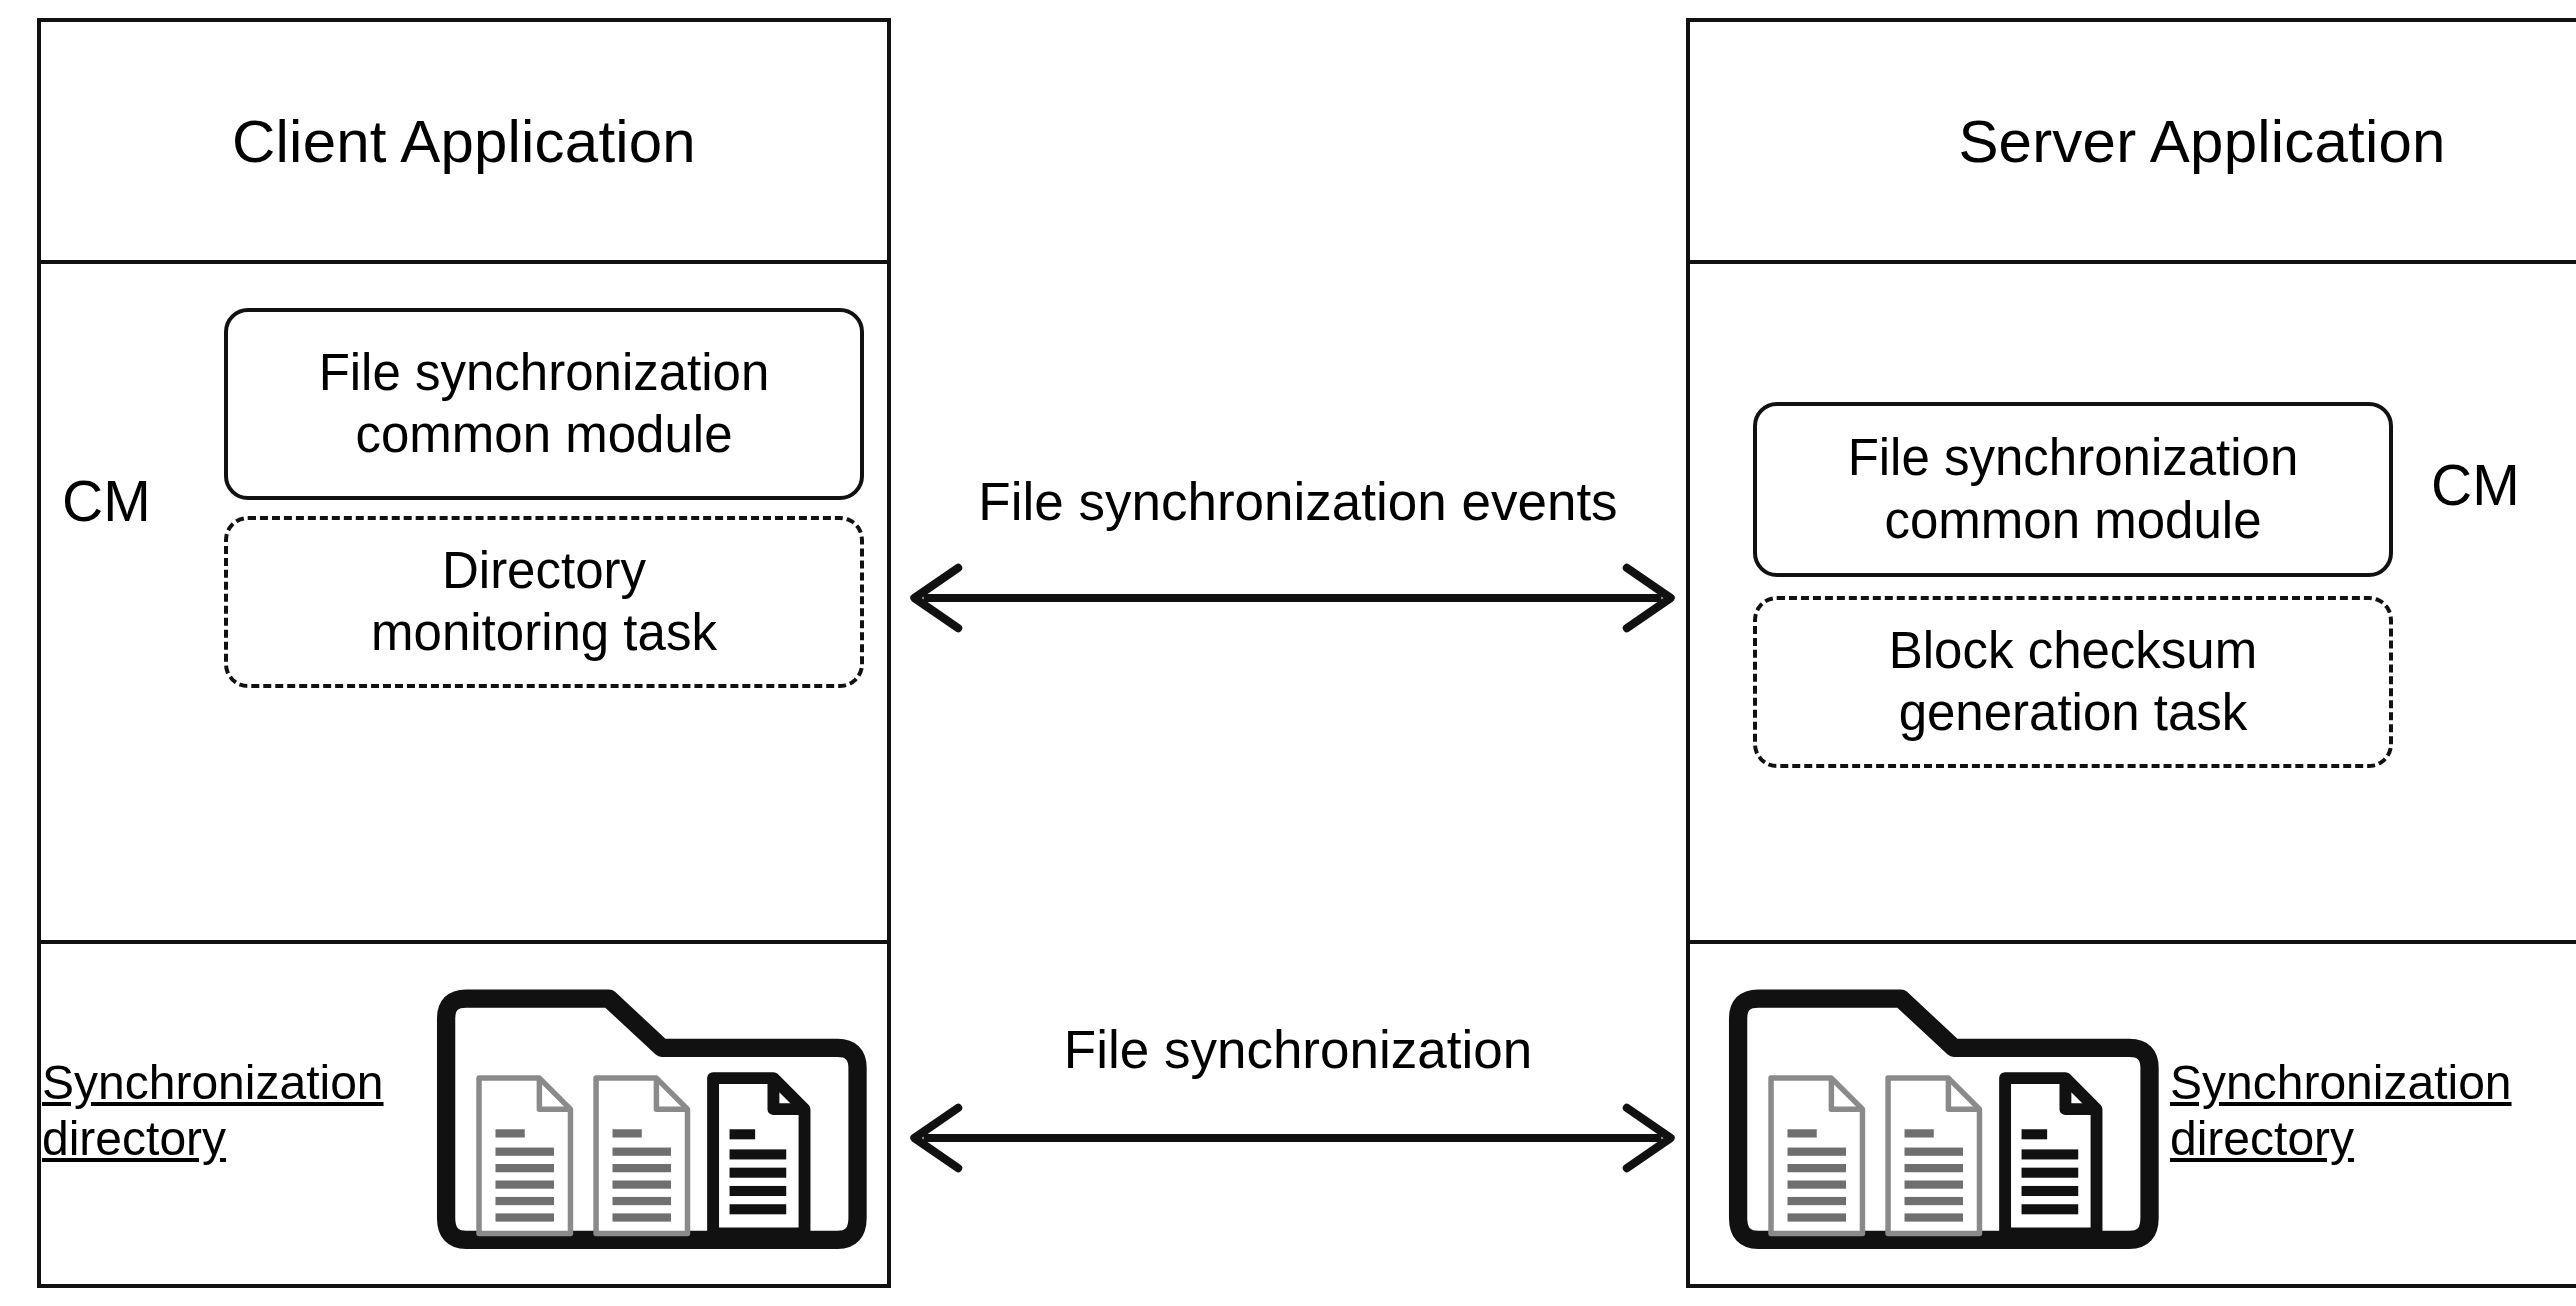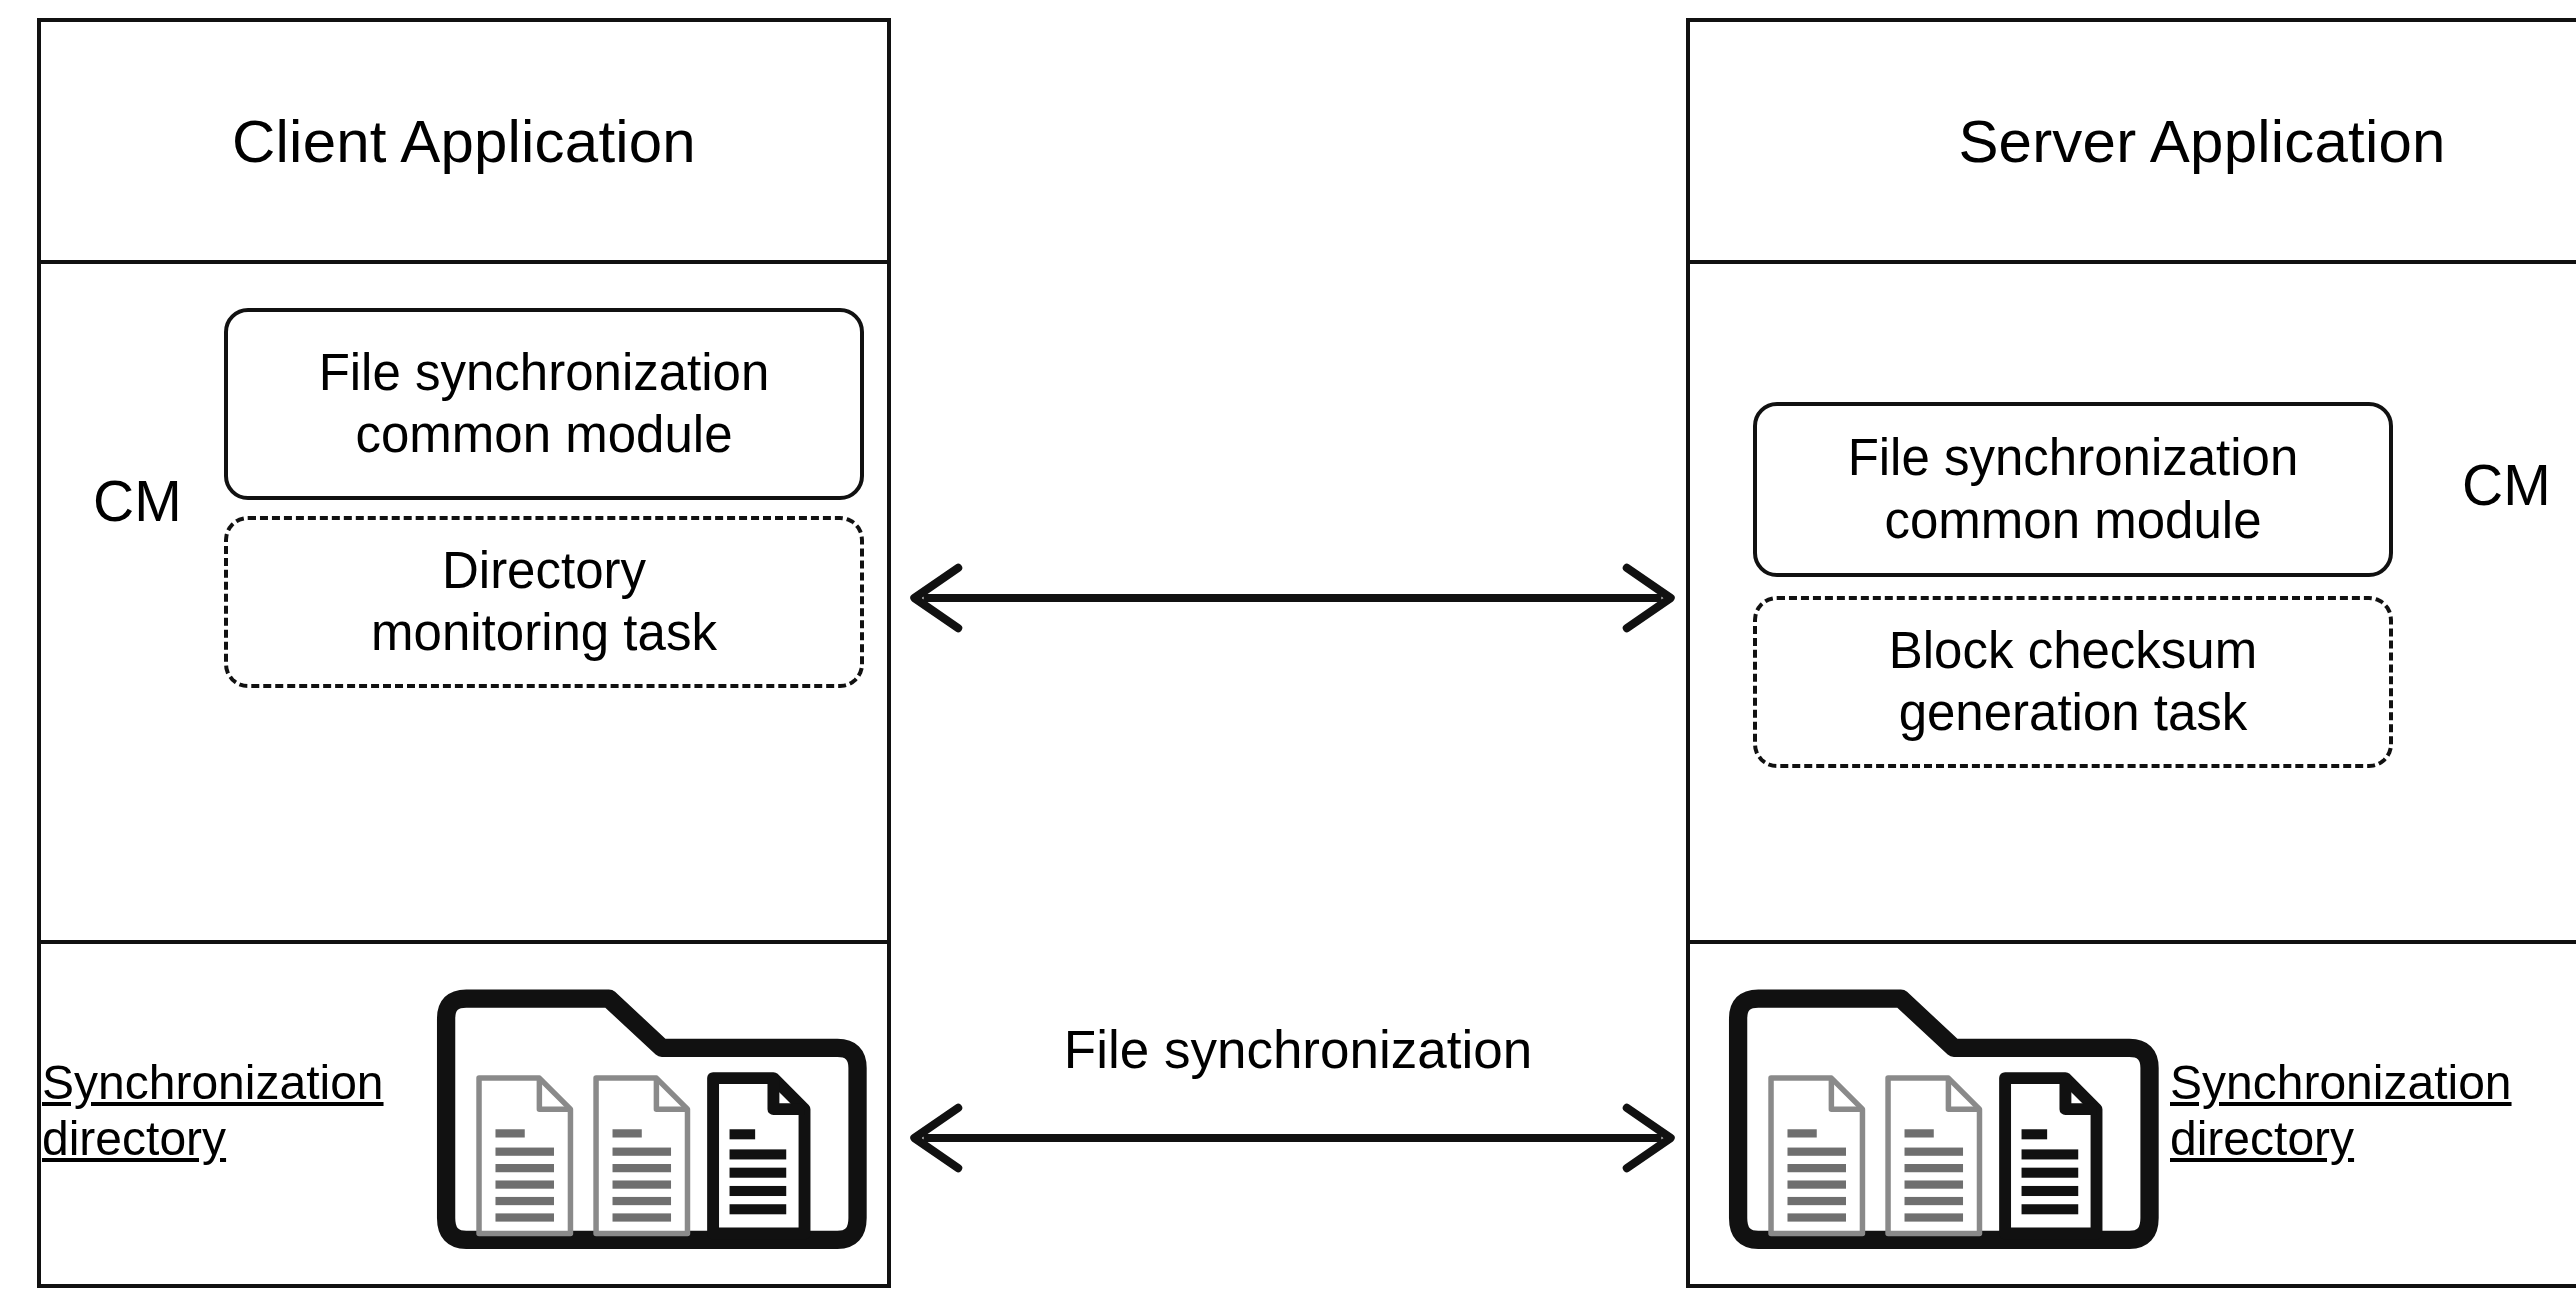--- a/index.html
+++ b/index.html
@@ -69,21 +69,20 @@
     line-height:1.22;
     white-space:pre-line;
     padding:0 7.3px;
   }
 
   
   .cm-label{
     position:absolute;
     font-size:57px;
     line-height:1;
-    margin-left:31px;
   }
 
   
   .dir-label{
     position:absolute;
     font-size:48px;
     line-height:1.16;
     white-space:pre-line;
     text-decoration:underline;
   }
@@ -242,20 +241,21 @@
         <path d="M 66 0 L 66 34 L 100 34" fill="none" stroke="#111111" stroke-width="13" stroke-linejoin="round"></path>
         <rect x="18" y="56" width="28" height="11" fill="#111111"></rect>
         <rect x="18" y="78" width="62" height="11" fill="#111111"></rect>
         <rect x="18" y="98" width="62" height="11" fill="#111111"></rect>
         <rect x="18" y="118" width="62" height="11" fill="#111111"></rect>
         <rect x="18" y="138" width="62" height="11" fill="#111111"></rect>
       </g>
     </svg>
   </div>
 
+  <div class="conn-label" style="left:914px; top:475px; width:768px;">File synchronization events</div>
 
   <div class="connector" style="left:886px; top:557px; width:813px; height:82px;">
     <svg viewBox="0 0 890 90" width="813" height="82" aria-hidden="true">
       <line x1="40" y1="45" x2="850" y2="45" stroke="#111111" stroke-width="9"></line>
       <polyline points="78,12 30,45 78,78" fill="none" stroke="#111111" stroke-width="9" stroke-linecap="round" stroke-linejoin="round"></polyline>
       <polyline points="812,12 860,45 812,78" fill="none" stroke="#111111" stroke-width="9" stroke-linecap="round" stroke-linejoin="round"></polyline>
     </svg>
   </div>
 
   <div class="conn-label" style="left:914px; top:1023px; width:768px;">File synchronization</div>

